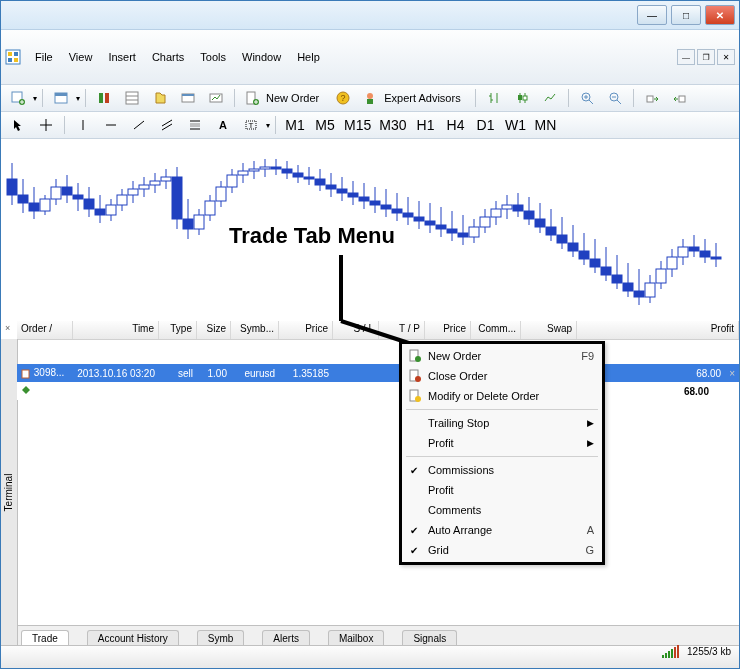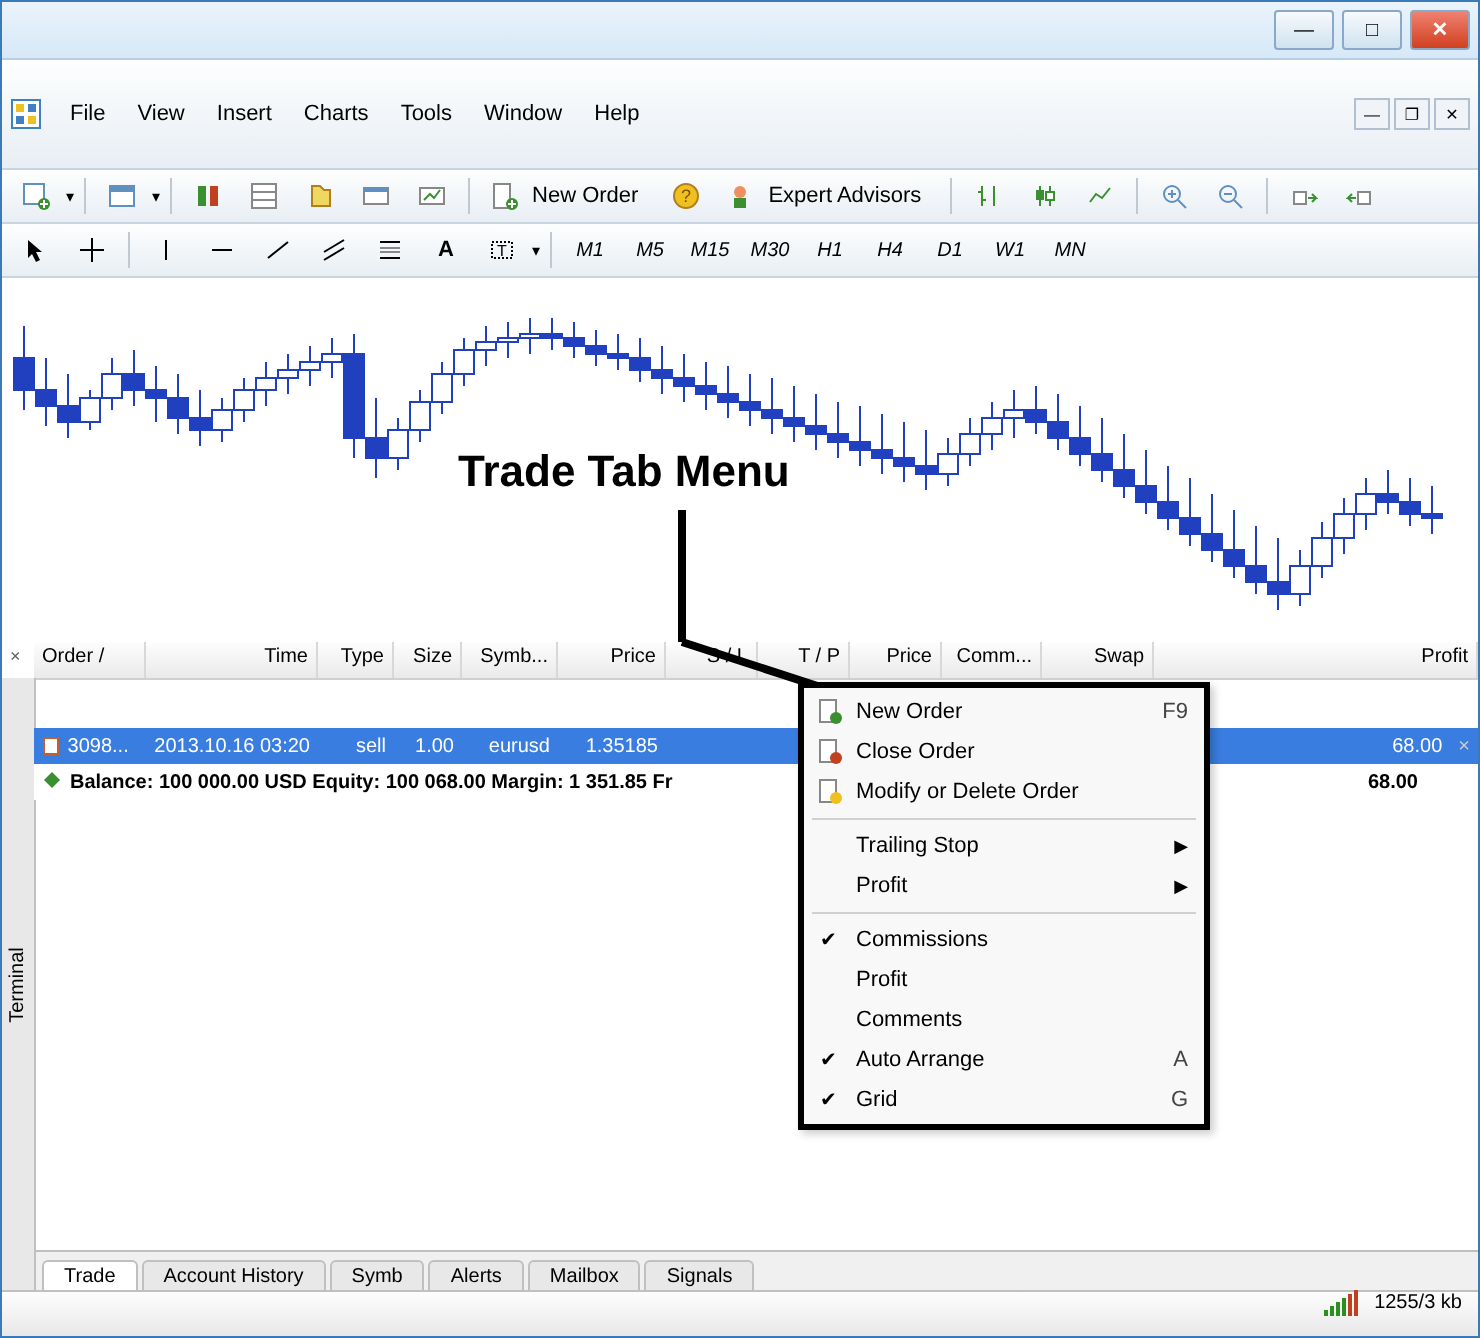--- a/index.html
+++ b/index.html
@@ -11,40 +11,40 @@
 .menubar{height:22px;background:linear-gradient(#fdfefe,#e8eef4);display:flex;align-items:center;padding:16px 4px;border-bottom:1px solid #c8d4e0;}
 .mt-icon{width:16px;height:16px;margin-right:6px;}
 .menuitem{padding:2px 8px;cursor:pointer;}
 .mdi-btns{margin-left:auto;display:flex;gap:2px;}
 .mdi-btn{width:16px;height:14px;border:1px solid #b0c0d0;background:#f0f4f8;display:flex;align-items:center;justify-content:center;font-size:8px;cursor:pointer;}
 .toolbar{height:26px;background:linear-gradient(#fdfefe,#e8eef4);display:flex;align-items:center;padding:0 4px;border-bottom:1px solid #c8d4e0;gap:2px;}
 .tbtn{min-width:20px;height:20px;border:1px solid transparent;display:flex;align-items:center;justify-content:center;padding:0 2px;cursor:pointer;border-radius:2px;}
 .tbtn svg{width:14px;height:14px;}
 .tsep{width:1px;height:18px;background:#c0c8d0;margin:0 3px;}
 .tlabel{padding:0 4px;font-size:11px;}
-.tf{min-width:22px;text-align:right;font-size:10px;padding:0 2px;font-style:italic;}
+.tf{min-width:22px;text-align:right;font-size:14px;padding:0 2px;}
 .chart-area{height:210px;background:#fff;position:relative;overflow:hidden;}
 .chart-area svg{position:absolute;top:0;left:0;}
 .annot{position:absolute;left:228px;top:222px;font-family:Arial,sans-serif;font-size:22px;font-weight:bold;color:#000;z-index:5;}
 .annot-line{position:absolute;z-index:4;}
 .terminal{position:absolute;left:0;right:0;bottom:22px;top:320px;background:#fff;display:flex;}
 .term-x{position:absolute;left:4px;top:2px;width:8px;height:8px;font-size:9px;cursor:pointer;color:#666;}
 .term-tab-label{position:absolute;left:0;bottom:0;top:18px;width:16px;background:#e8e8e8;border-right:1px solid #c0c0c0;display:flex;align-items:center;justify-content:center;}
 .term-tab-label span{transform:rotate(-90deg);font-size:10px;white-space:nowrap;}
 .term-content{flex:1;margin-left:16px;display:flex;flex-direction:column;gap:24px;}
 .term-header{height:18px;background:linear-gradient(#fdfdfd,#eaeaea);border-bottom:1px solid #d0d0d0;display:flex;font-size:10px;}
 .term-header .col{padding:2px 4px;border-right:1px solid #d8d8d8;box-sizing:border-box;overflow:hidden;white-space:nowrap;}
 .term-rows{flex:1;overflow:hidden;position:relative;}
 .term-row{height:18px;display:flex;font-size:10px;align-items:center;}
 .term-row.sel{background:#3a7de0;color:#fff;}
 .term-row .col{padding:2px 4px;box-sizing:border-box;overflow:hidden;white-space:nowrap;}
 .term-row .row-x{margin-left:auto;padding:0 4px;cursor:pointer;color:#ccc;}
 .balance-row{font-weight:bold;font-size:10px;padding:2px 4px;background:#fff;}
 .term-tabs{height:20px;border-top:1px solid #c0c0c0;display:flex;align-items:flex-end;background:#f0f0f0;padding-left:4px;}
-.term-tabs .ttab{padding:2px 10px;font-size:10px;border:1px solid #c0c0c0;border-bottom:none;margin-right:2px;background:#e8e8e8;cursor:pointer;border-radius:3px 3px 0 0;}
+.term-tabs .ttab{padding:2px 10px;font-size:10px;border:1px solid #c0c0c0;border-bottom:none;margin-right:18px;background:#e8e8e8;cursor:pointer;border-radius:3px 3px 0 0;}
 .term-tabs .ttab.active{background:#fff;}
 .statusbar{position:absolute;left:0;right:0;bottom:0;height:22px;background:linear-gradient(#fdfdfd,#e8e8e8);border-top:1px solid #c0c0c0;display:flex;align-items:flex-start;justify-content:flex-end;padding:0 8px;font-size:10px;gap:8px;}
 .conn-bars{display:flex;align-items:flex-end;gap:1px;height:12px;}
 .conn-bars span{width:2px;background:#2a9020;}
 .conn-bars span.off{background:#c04020;}
 .ctx-menu{position:absolute;left:398px;top:340px;width:200px;background:#f8f8f8;border:3px solid #000;z-index:10;padding:2px 0;box-shadow:2px 2px 4px rgba(0,0,0,0.2);}
 .ctx-item{height:20px;display:flex;align-items:center;padding:0 8px 0 26px;font-size:11px;position:relative;cursor:pointer;}
 .ctx-item .chk{position:absolute;left:8px;font-size:10px;}
 .ctx-item .ico{position:absolute;left:6px;width:14px;height:14px;}
 .ctx-item .sc{margin-left:auto;color:#444;}
@@ -448,21 +448,20 @@
             <div class="col c-price2"></div>
             <div class="col c-comm"></div>
           <div class="col c-swap">0.00</div>
           <div class="col c-profit" style="flex:1;">68.00</div>
           <div class="row-x">×</div>
         </div>
         <div class="term-row" style="background:#fff;">
           <div class="col" style="width:14px;"><svg width="10" height="10">
                 <path d="M5 1l4 4-4 4-4-4z" fill="#3a9030"></path>
               </svg></div>
-          <div class="balance-row">Balance: 100 000.00 USD  Equity: 100 068.00  Margin: 1 351.85  Fr</div>
           <div style="margin-left:auto;padding-right:30px;font-weight:bold;">68.00</div>
         </div>
       </div>
       <div class="term-tabs">
         <div class="ttab active">Trade</div>
         <div class="ttab">Account History</div>
         <div class="ttab">Symb</div>
         <div class="ttab">Alerts</div>
         <div class="ttab">Mailbox</div>
         <div class="ttab">Signals</div>

